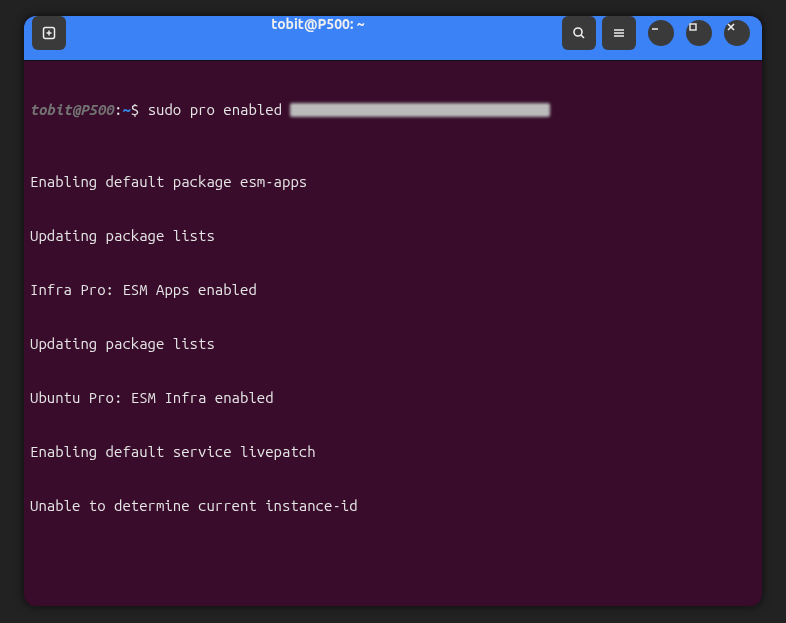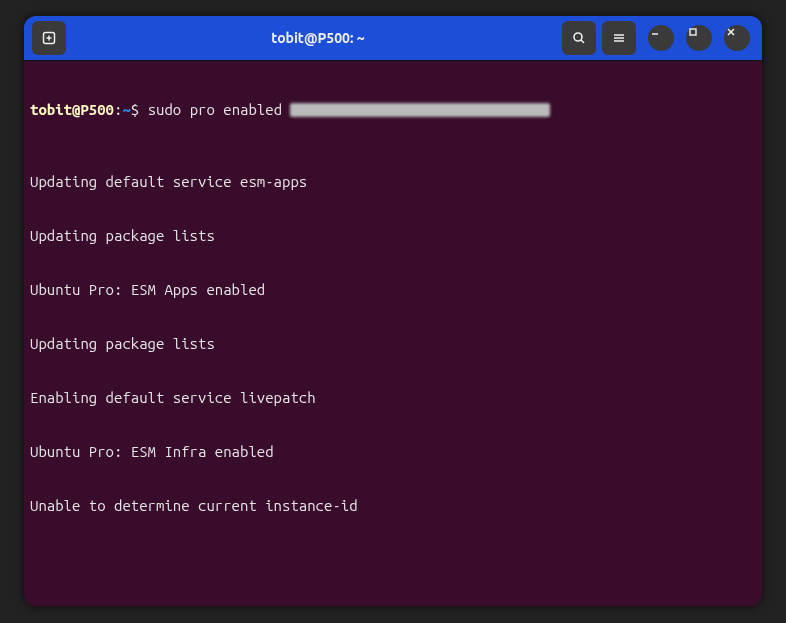--- a/index.html
+++ b/index.html
@@ -18,24 +18,24 @@
     height: 590px;
     background: #380c2a;
     border-radius: 12px;
     overflow: hidden;
     box-shadow: 0 0 10px rgba(0,0,0,0.7);
     display: flex;
     flex-direction: column;
   }
   .titlebar {
     height: 44px;
-    background: #1d4ed8;
+    background: #3b82f6;
     border-bottom: 1px solid #111;
     display: flex;
-    align-items: center;
+    align-items: flex-start;
     padding: 0 8px;
     gap: 8px;
   }
   .titlebar-btn {
     width: 34px;
     height: 34px;
     border-radius: 6px;
     display: flex;
     align-items: center;
     justify-content: center;
@@ -58,21 +58,21 @@
     flex: 1;
     padding: 4px 6px 8px 6px;
     color: #e6e6e6;
     font-size: 15px;
     line-height: 18px;
     white-space: pre;
     letter-spacing: 0px;
     overflow: hidden;
   }
   .line { white-space: pre-wrap; word-break: break-all;}
-  .promptUser { color: #fef9c3; font-weight:700;}
+  .promptUser { color: #737373; font-weight:700;font-style:italic;}
   .blue { color: #3584e4; font-weight:700;}
   .white { color: #e6e6e6; }
   .redacted {
     display:inline-block;
     height:14px;
     background: repeating-linear-gradient(0deg,#aaa,#aaa 2px,#ccc 2px,#ccc 4px);
     filter: blur(1.5px);
     border-radius:2px;
     vertical-align: -2px;
   }
@@ -123,26 +123,26 @@
           <line x1="4" y1="4" x2="10" y2="10" stroke="#eee" stroke-width="1.6"></line>
           <line x1="10" y1="4" x2="4" y2="10" stroke="#eee" stroke-width="1.6"></line>
         </svg>
       </div>
     </div>
   </div>
 
   <div class="terminal">
     <div class="line row-pad"><span class="promptUser">tobit@P500</span><span class="white">:</span><span class="blue">~</span><span class="white">$ </span><span class="white">sudo pro enabled </span><span class="redacted" style="width:260px"></span></div>
 
-    <div class="line">Updating default service esm-apps</div>
+    <div class="line">Enabling default package esm-apps</div>
     <div class="line">Updating package lists</div>
-    <div class="line">Ubuntu Pro: ESM Apps enabled</div>
+    <div class="line">Infra Pro: ESM Apps enabled</div>
     <div class="line">Updating package lists</div>
+    <div class="line">Ubuntu Pro: ESM Infra enabled</div>
     <div class="line">Enabling default service livepatch</div>
-    <div class="line">Ubuntu Pro: ESM Infra enabled</div>
     <div class="line">Unable to determine current instance-id</div>
     
     
 
     
 
     
     
     
     

